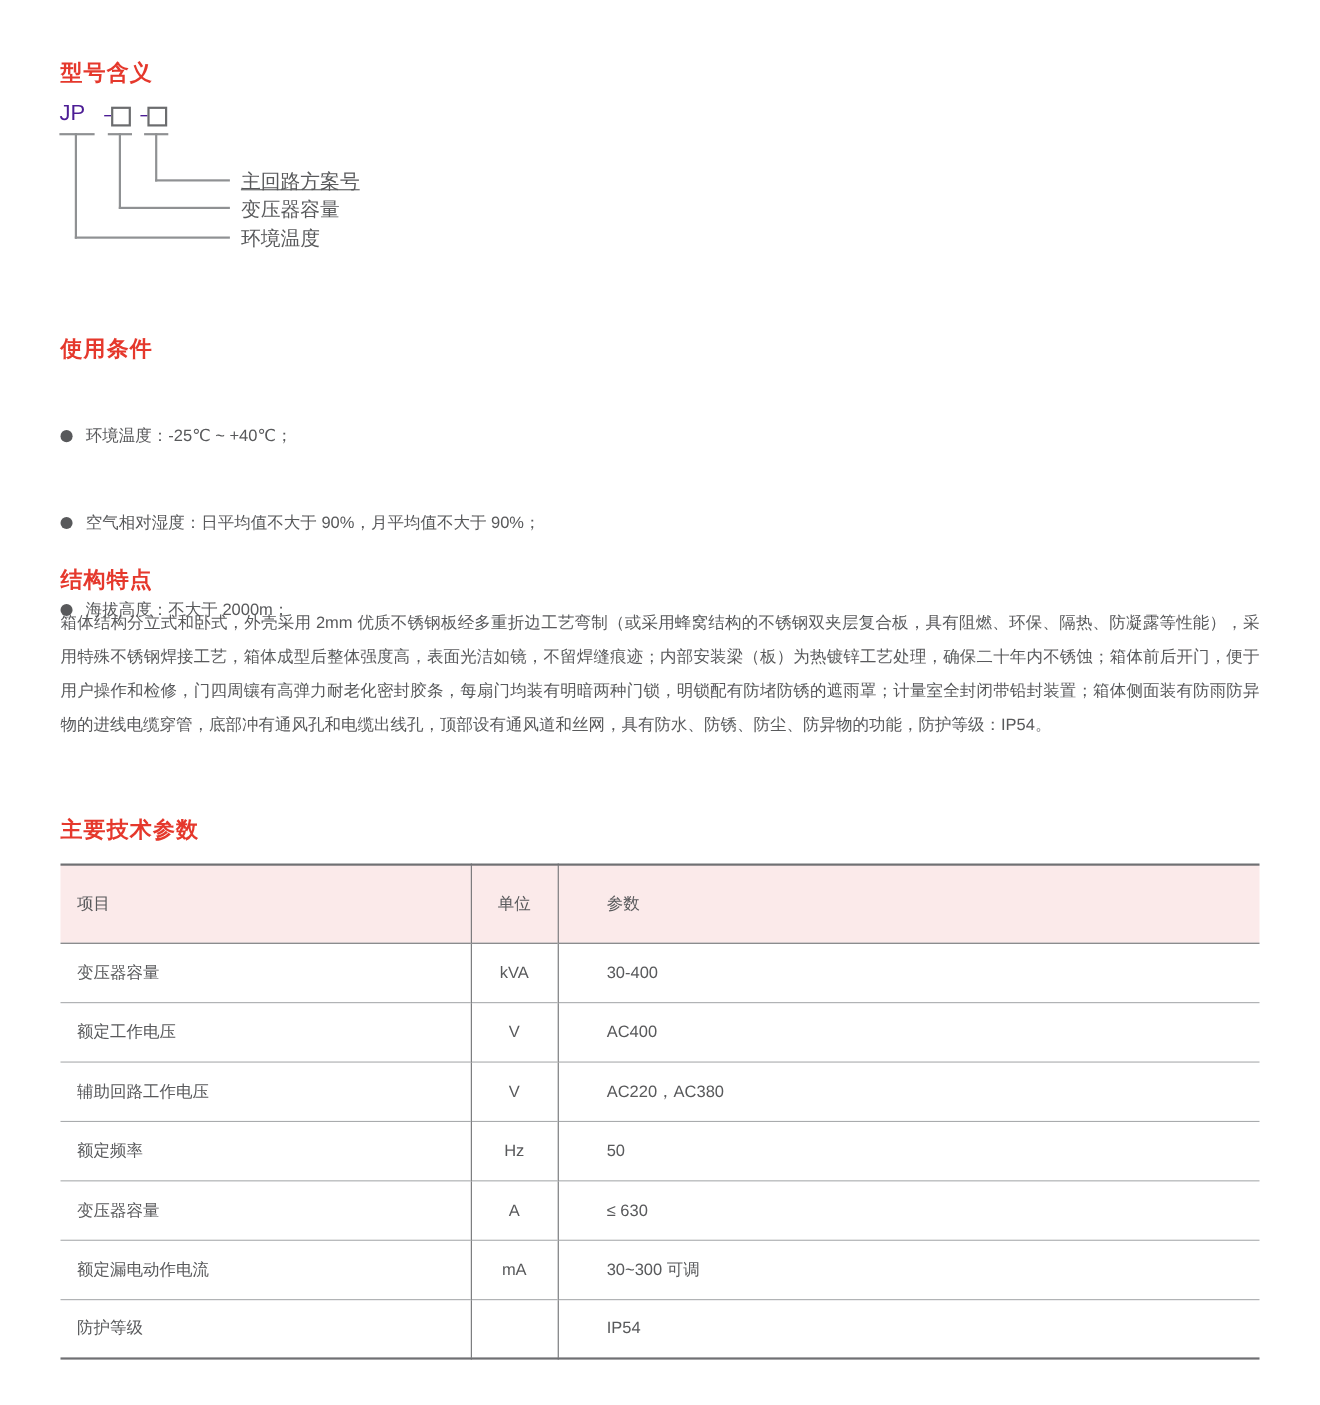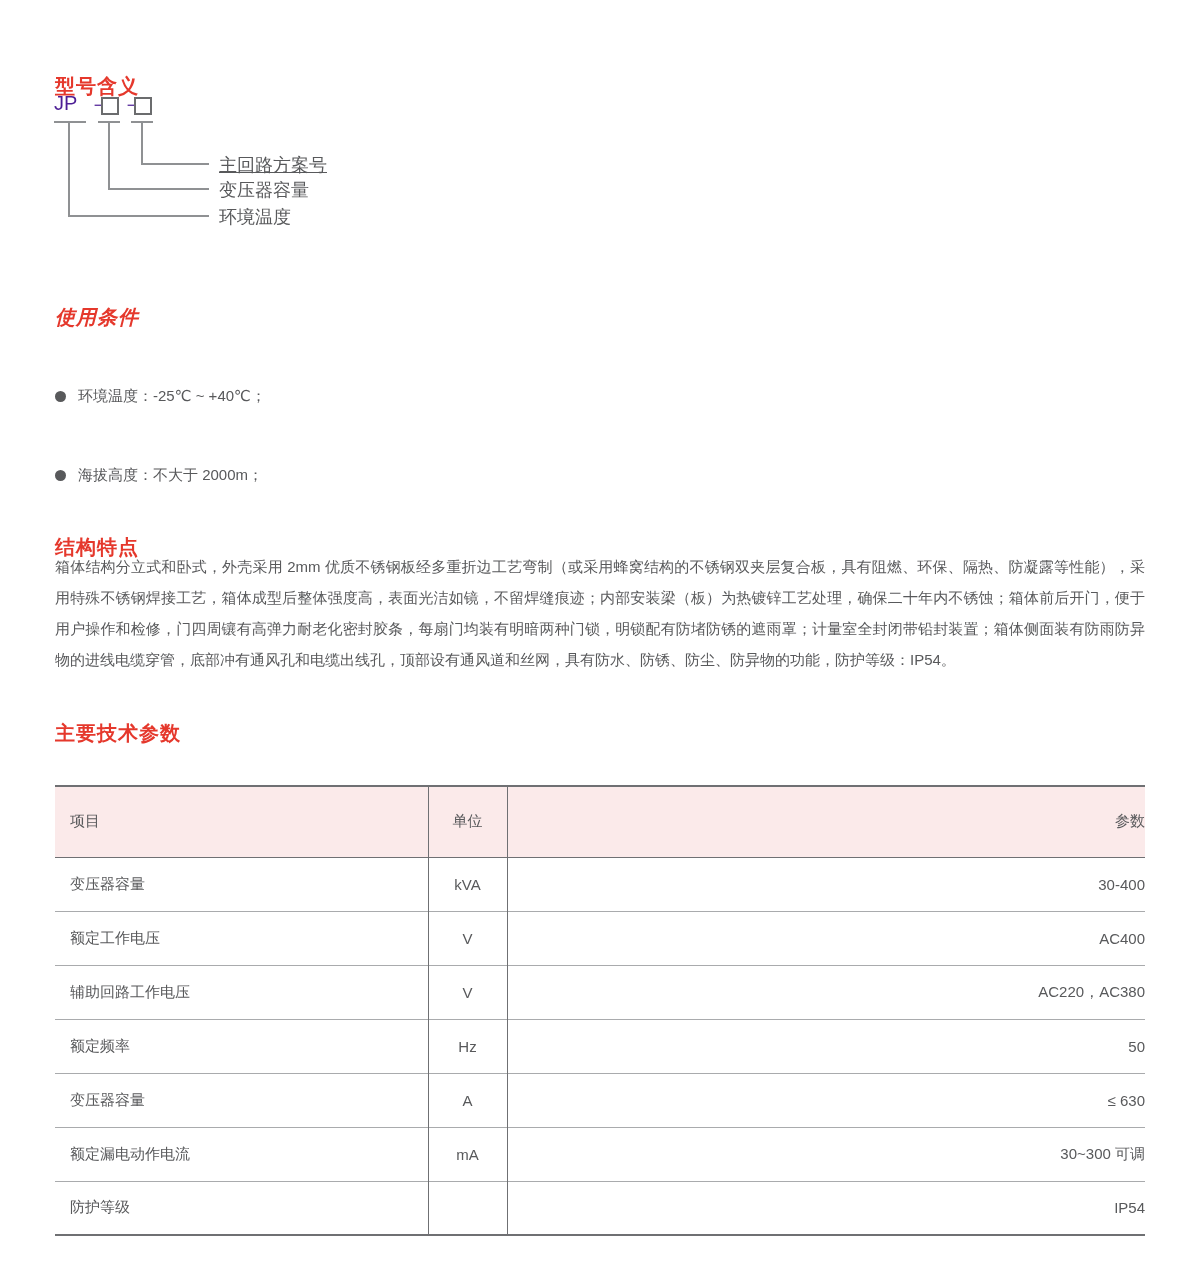--- a/index.html
+++ b/index.html
@@ -10,21 +10,21 @@
     --diagram-line:#8f9193;
     --header-pink:#fbeaea;
   }
   html,body{margin:0;padding:0;}
   body{
     width:1200px;height:1277px;background:#ffffff;position:relative;
     font-family:"Liberation Sans","DejaVu Sans",sans-serif;color:var(--text);
   }
   .section-heading{
     position:absolute;left:55px;font-size:20px;font-weight:bold;color:var(--red);
-    letter-spacing:1px;white-space:nowrap;margin-top:20px;
+    letter-spacing:1px;white-space:nowrap;
   }
   
   .model-code-piece{position:absolute;font-size:20px;color:#4c1d95;white-space:nowrap;}
   .model-box{
     position:absolute;width:14px;height:14px;border:2px solid #6b6c6e;background:#fff;
   }
   .dline{position:absolute;background:var(--diagram-line);}
   .dline.h{height:2px;}
   .dline.v{width:2px;}
   .model-label{
@@ -56,21 +56,21 @@
     font-weight:normal;padding:0;vertical-align:middle;
   }
   .params-table thead tr{
     height:71px;background:var(--header-pink);
     border-bottom:1px solid var(--line-dark);
   }
   .params-table tbody tr{height:54px;border-bottom:1px solid var(--line-mid);}
   .params-table tbody tr:last-child{border-bottom:2px solid var(--line-dark);margin-top:15px;}
   .params-table .cell-item{text-align:left;padding-left:15px;}
   .params-table .cell-unit{text-align:center;border-left:1px solid var(--line-dark);border-right:1px solid var(--line-dark);}
-  .params-table .cell-value{text-align:right;}
+  .params-table .cell-value{text-align:left;padding-left:44px;}
 </style>
 </head>
 <body>
 
 <div class="section-heading" style="top:53px;">型号含义</div>
 
 <div>
   <span class="model-code-piece" style="left:54px;top:92px;">JP</span>
   <span class="model-code-piece" style="left:89px;top:91px;">－</span>
   <span class="model-box" style="left:101px;top:97px;"></span>
@@ -87,38 +87,42 @@
 
   <span class="dline h" style="left:141px;top:163px;width:68px;"></span>
   <span class="dline h" style="left:108px;top:188px;width:101px;"></span>
   <span class="dline h" style="left:68px;top:215px;width:141px;"></span>
 
   <span class="model-label" style="top:153px;text-decoration:underline;">主回路方案号</span>
   <span class="model-label" style="top:178px;">变压器容量</span>
   <span class="model-label" style="top:205px;">环境温度</span>
 </div>
 
-<div class="section-heading" style="top:284px;font-style:italic;">使用条件</div>
+<div class="section-heading" style="top:304px;">使用条件</div>
 
 <div class="cond-list">
   <div class="cond-item">
     <span class="bullet-dot"></span>
     <span>环境温度：-25℃ ~ +40℃；</span>
+  </div>
+  <div class="cond-item">
+    <span class="bullet-dot"></span>
+    <span>空气相对湿度：日平均值不大于 90%，月平均值不大于 90%；</span>
   </div>
   <div class="cond-item">
     <span class="bullet-dot"></span>
     <span>海拔高度：不大于 2000m；</span>
   </div>
 </div>
 
 <div class="section-heading" style="top:514px;">结构特点</div>
 
 <div class="struct-paragraph">箱体结构分立式和卧式，外壳采用 2mm 优质不锈钢板经多重折边工艺弯制（或采用蜂窝结构的不锈钢双夹层复合板，具有阻燃、环保、隔热、防凝露等性能），采用特殊不锈钢焊接工艺，箱体成型后整体强度高，表面光洁如镜，不留焊缝痕迹；内部安装梁（板）为热镀锌工艺处理，确保二十年内不锈蚀；箱体前后开门，便于用户操作和检修，门四周镶有高弹力耐老化密封胶条，每扇门均装有明暗两种门锁，明锁配有防堵防锈的遮雨罩；计量室全封闭带铅封装置；箱体侧面装有防雨防异物的进线电缆穿管，底部冲有通风孔和电缆出线孔，顶部设有通风道和丝网，具有防水、防锈、防尘、防异物的功能，防护等级：IP54。</div>
 
-<div class="section-heading" style="top:700px;">主要技术参数</div>
+<div class="section-heading" style="top:741px;">主要技术参数</div>
 
 <table class="params-table">
   <colgroup>
       <col class="c1">
       <col class="c2">
       <col class="c3">
     </colgroup>
   <thead>
     <tr>
       <th class="cell-item">项目</th>

